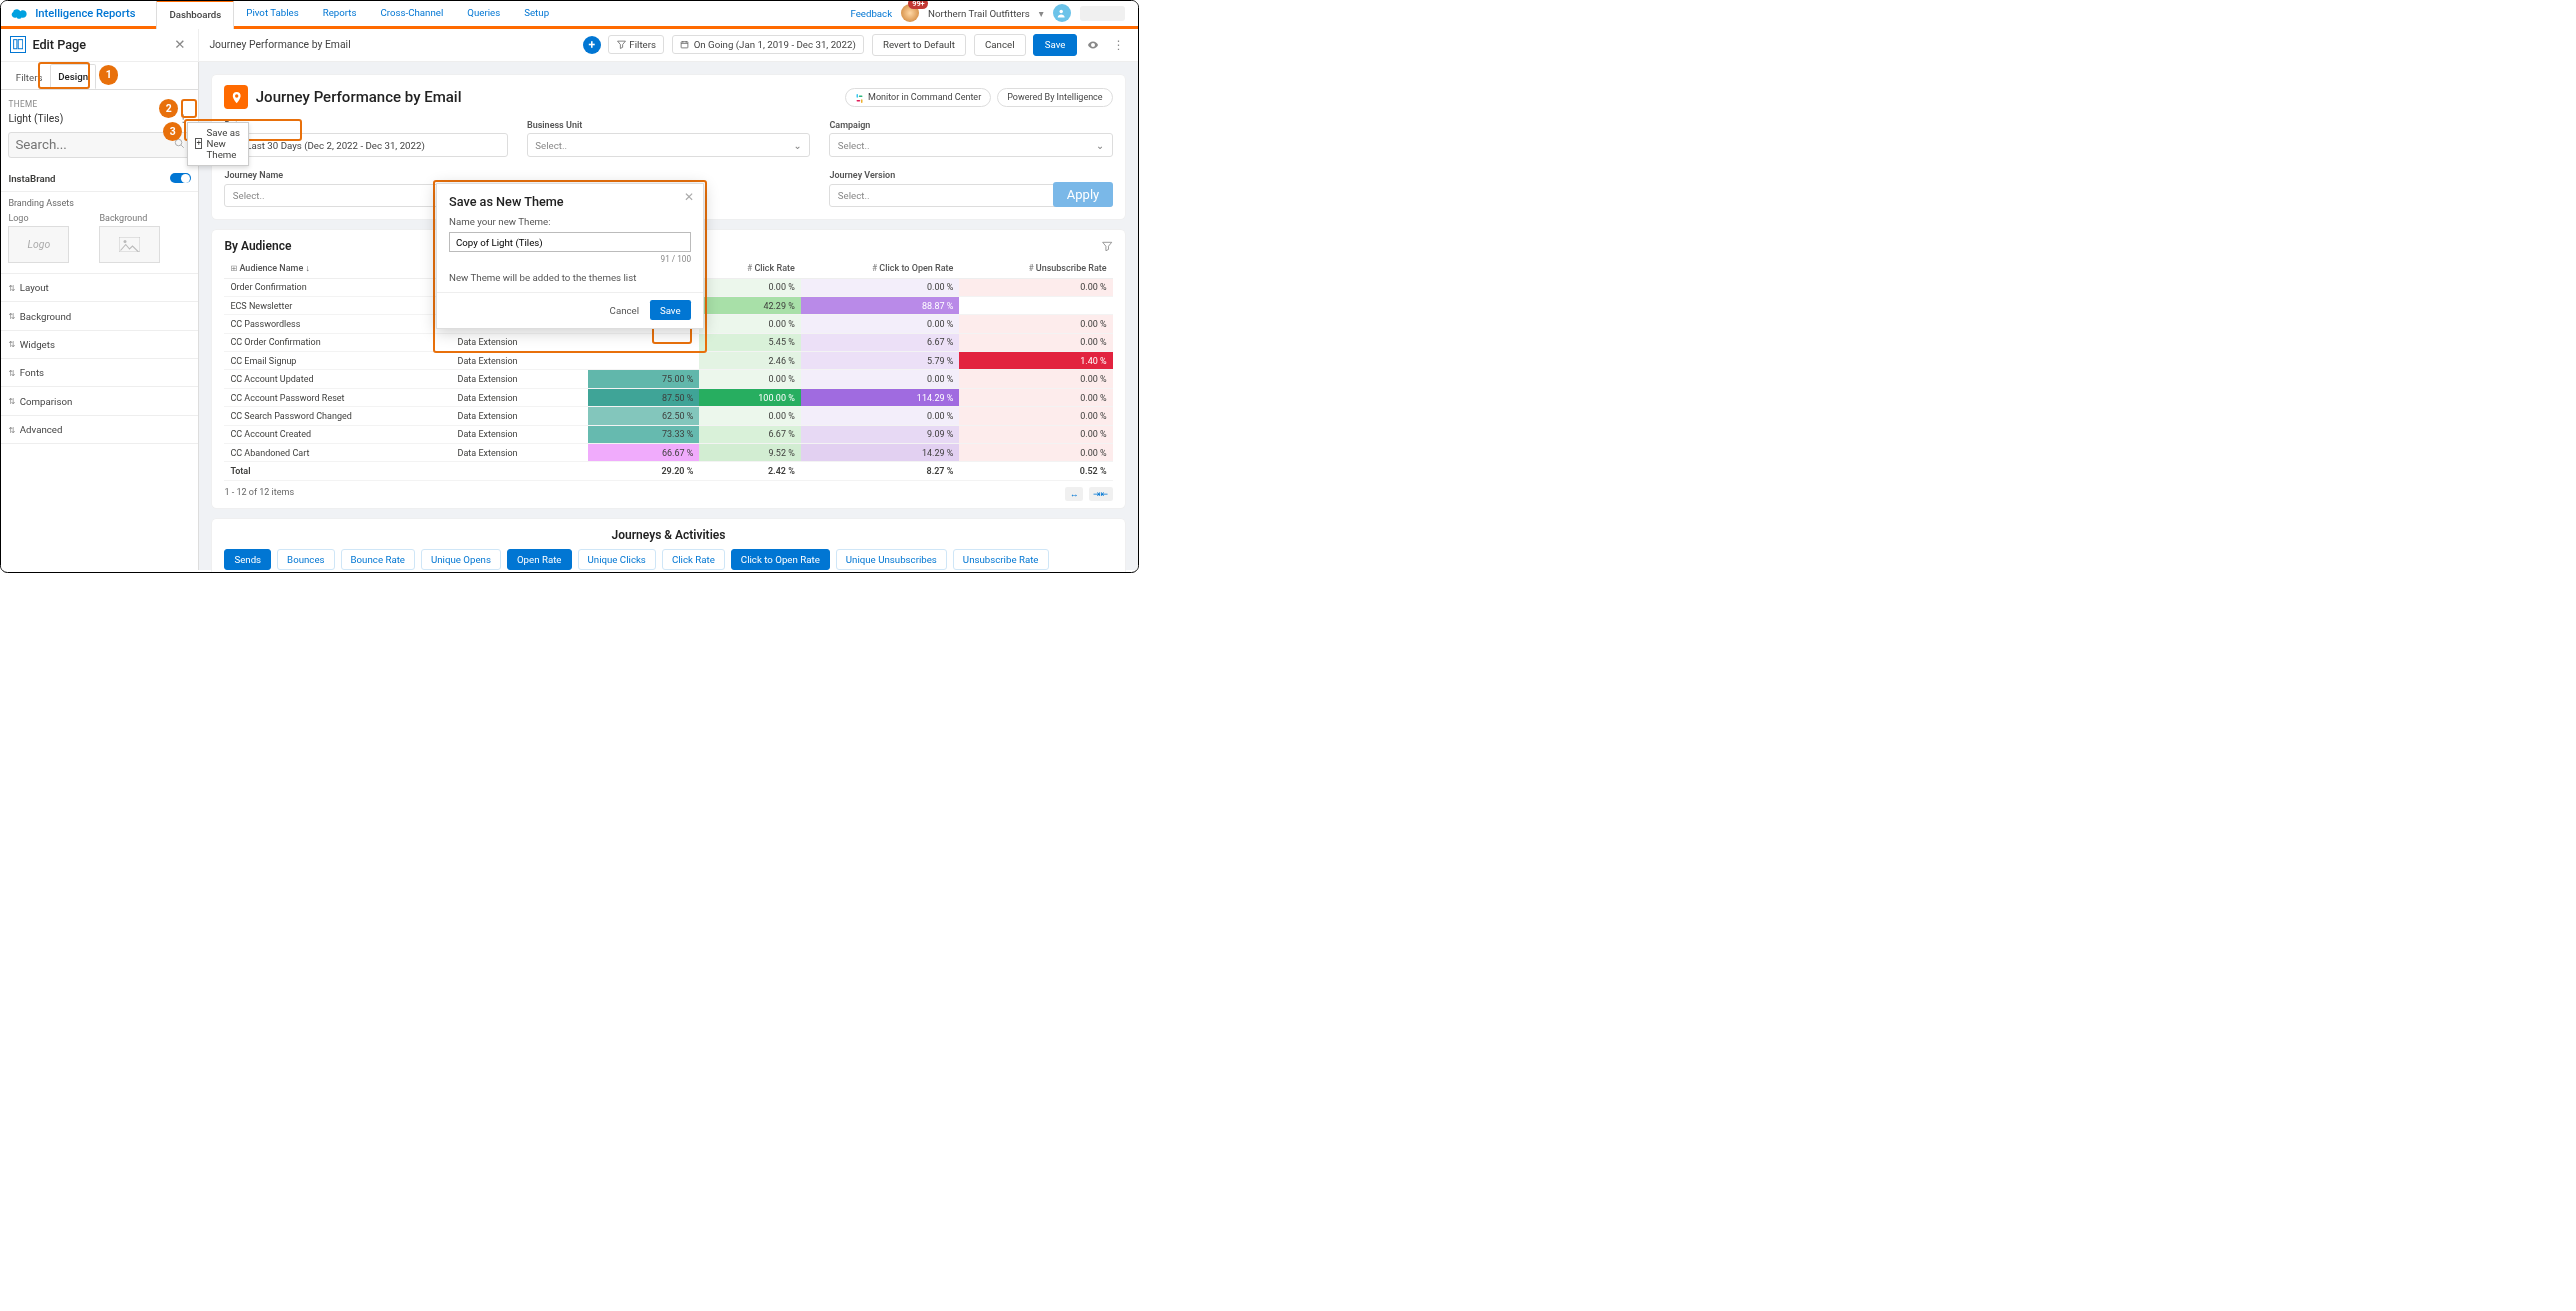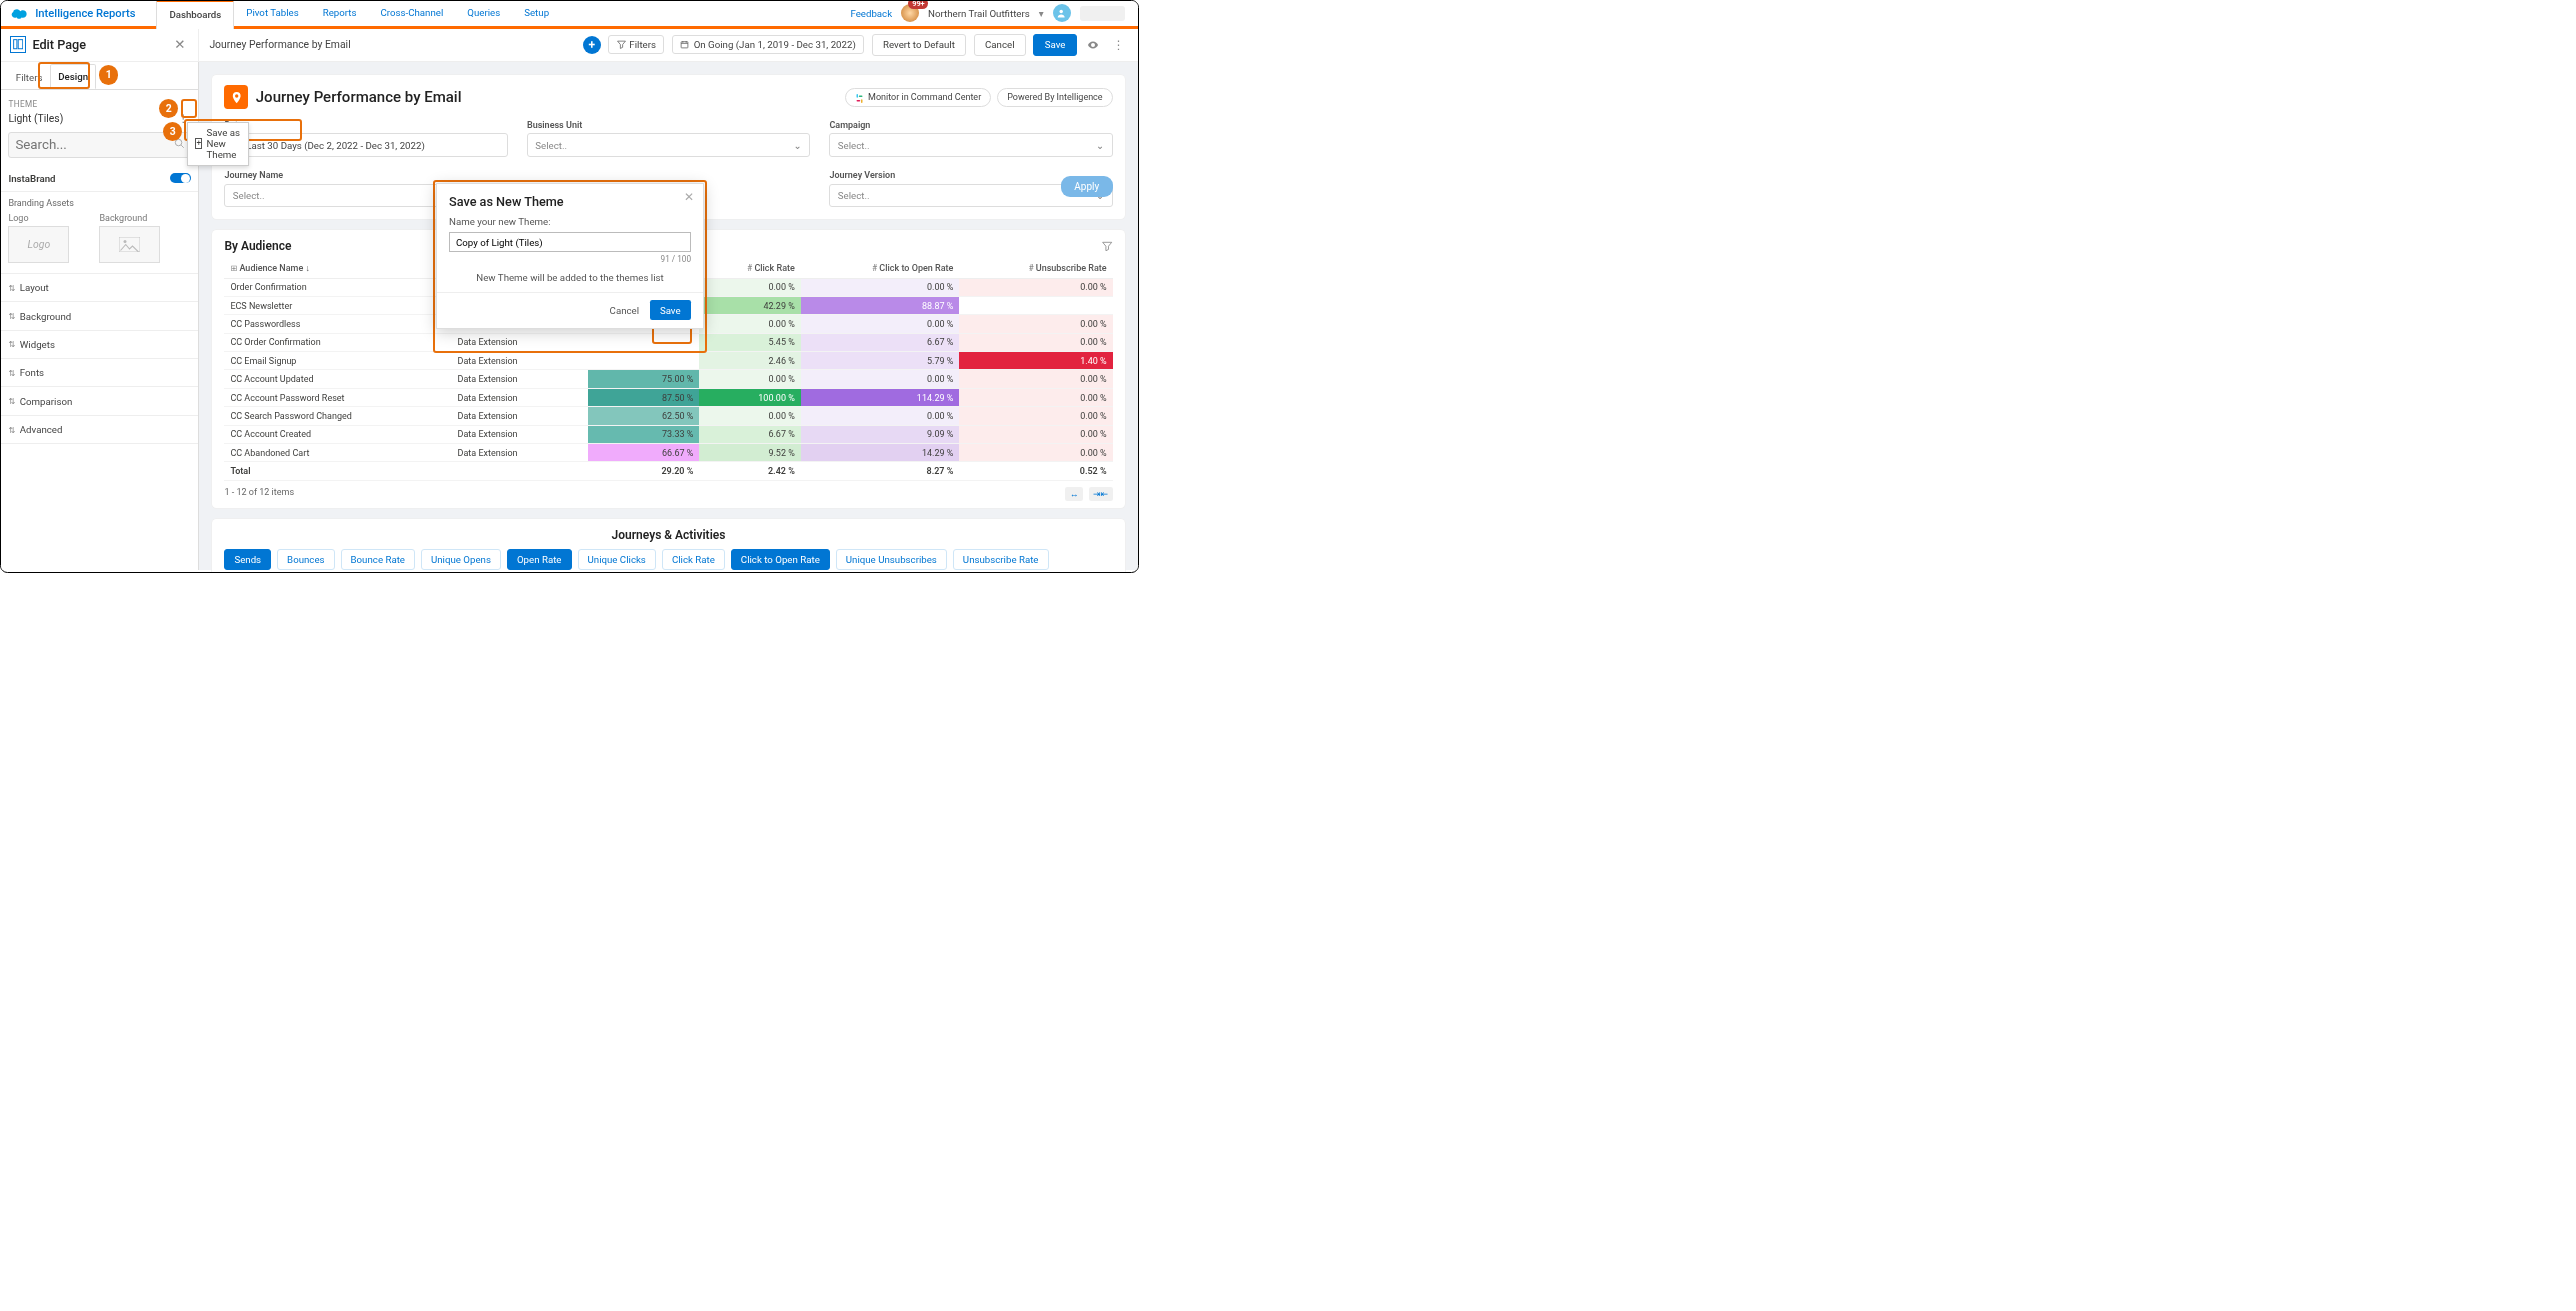--- a/index.html
+++ b/index.html
@@ -77,21 +77,21 @@
 .dashcard-hdr { display:flex; align-items:center; margin-bottom:10.4px;}
 .pin { width:24px; height:24px; background:#ff6a00; border-radius:3.7px; display:flex; align-items:center; justify-content:center; color:#fff; font-size:13.4px; margin-right:7.4px;}
 .dashcard-title { font-size:15px; font-weight:500; color:#222; }
 .badgebtn { margin-left:auto; display:flex; gap:6px;}
 .pillbtn { border:0.7px solid #ddd; border-radius:10.4px; padding:3px 9px; font-size:9px; display:flex; align-items:center; gap:3.7px; color:#444;}
 
 .filter-grid { display:grid; grid-template-columns: repeat(3, 1fr); gap:13.4px 19.4px;}
 .fg-label { font-size:9px; color:#555; font-weight:600; margin-bottom:3.7px;}
 .fg-select { border:0.7px solid #ddd; border-radius:3px; padding:5.2px 7.4px; color:#888; display:flex; justify-content:space-between; align-items:center; background:#fff;}
 .fg-daterange{ border:0.7px solid #ddd; border-radius:3px; padding:5.2px 7.4px; color:#444; display:flex; align-items:center; gap:4.5px;}
-.apply-btn { position:absolute; right:12px; bottom:22px; background:#7ab8e8; color:#fff; padding:5.2px 13.4px; border-radius:9px; font-size:10px;}
+.apply-btn { position:absolute; right:12px; bottom:12px; background:#7ab8e8; color:#fff; padding:5.2px 13.4px; border-radius:3px; font-size:13px;}
 
 
 .tablecard { background:#fff; border-radius:4.5px; padding:9px 12px 7.4px; margin-top:10.4px; box-shadow:0 0 0 0.7px #eee;}
 .tablecard-hdr { display:flex; justify-content:space-between; align-items:center; margin-bottom:6px;}
 .tablecard-title { font-size:12px; font-weight:600; color:#222;text-align:center;}
 .table { width:100%; border-collapse:collapse; font-size:9px;}
 .table th { text-align:left; padding:4.5px 6px; color:#555; font-weight:500; border-bottom:0.7px solid #eee;}
 .table th.num { text-align:right;}
 .table th .ico { color:#888; margin-right:2.2px; font-size:8.2px;}
 .table td { padding:3.7px 6px; border-bottom:0.7px solid #f3f3f3;}
@@ -112,21 +112,21 @@
 .newtheme-pop { position:absolute; border:0.7px solid #ccc; background:#fff; box-shadow:0 1.5px 4.5px rgba(0,0,0,.15); padding:4.5px 7.4px; display:flex; align-items:center; gap:4.5px; font-size:9.7px; z-index:60;}
 
 
 .modal { position:absolute; background:#fff; border:0.7px solid #ddd; box-shadow:0 3px 15px rgba(0,0,0,.2); z-index:70;}
 .modal-hdr { padding:10.4px 12px 3px; font-size:12.7px; font-weight:500; color:#222; }
 .modal-close { position:absolute; top:6px; right:9px; color:#aaa; font-size:12px; cursor:pointer;}
 .modal-body { padding:4.5px 12px 9px;}
 .modal-lbl { font-size:9.7px; color:#555; margin-bottom:4.5px;}
 .modal-input { width:100%; padding:3.7px 6px; border:0.7px solid #bbb; font-size:9.7px;}
 .modal-count { text-align:right; font-size:8.2px; color:#888; margin-top:2.2px;}
-.modal-note { font-size:9.7px; color:#555; margin-top:7.4px;text-align:center;}
+.modal-note { font-size:9.7px; color:#555; margin-top:7.4px;}
 .modal-ftr { border-top:0.7px solid #eee; padding:7.4px 12px; display:flex; justify-content:flex-end; gap:10.4px; align-items:center;}
 .modal-cancel { color:#555; font-size:9.7px; cursor:pointer;}
 .modal-save { background:#0176d3; color:#fff; padding:4.5px 10.4px; border-radius:2.2px; font-size:9.7px;}
 
 svg { display:inline-block; vertical-align:middle;}
 </style>
 </head>
 <body>
 
 <div class="app">

